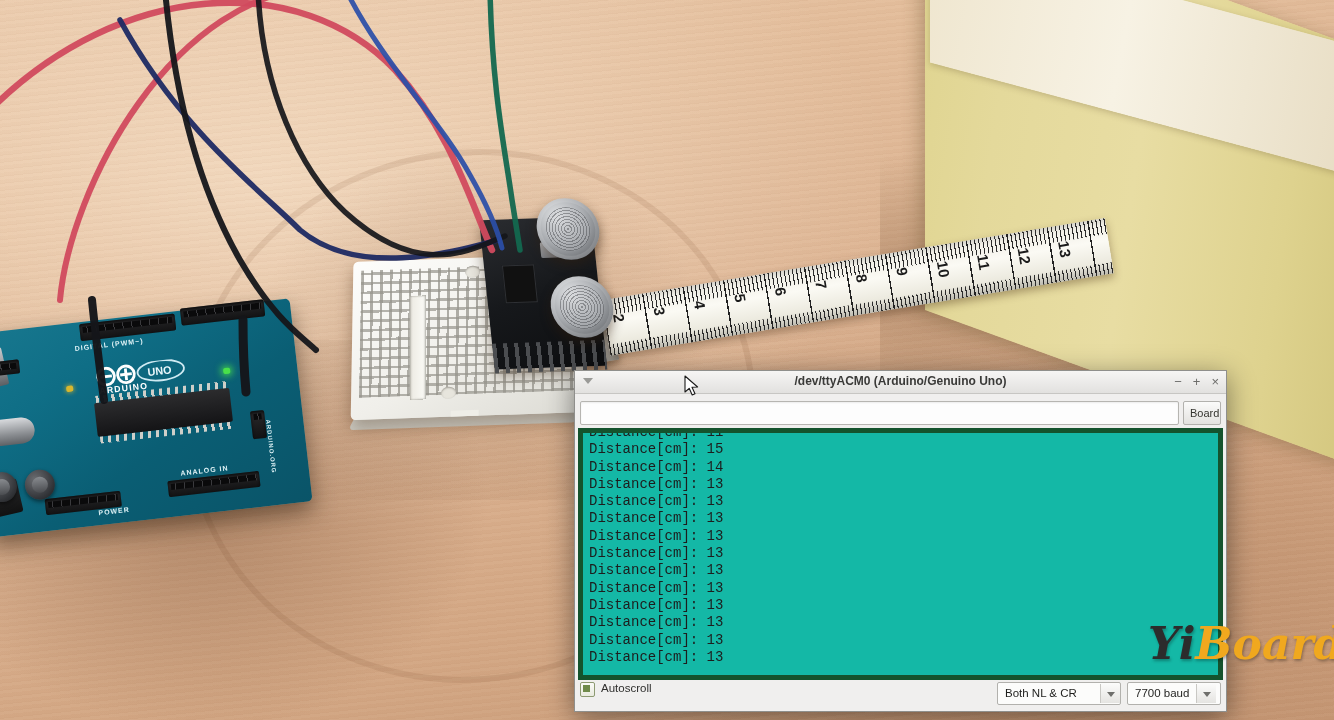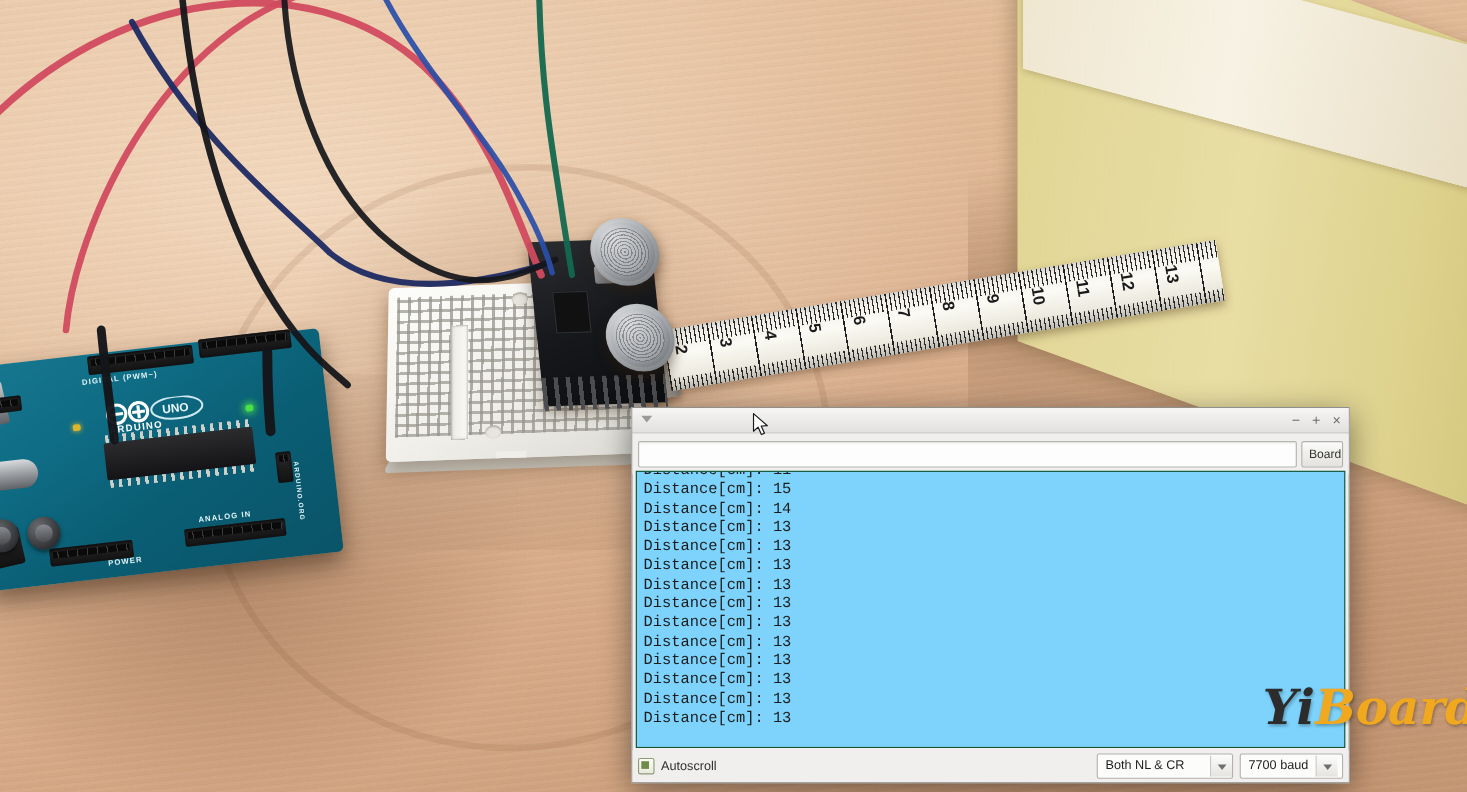--- a/index.html
+++ b/index.html
@@ -210,32 +210,32 @@
     font:12px/20px "Liberation Sans",sans-serif;color:#333;padding:0 5px;outline:none;
   }
   .sendbtn{
     width:38px;height:24px;border:1px solid #b2b1ad;border-radius:2px;
     background:linear-gradient(180deg,#fbfbfa,#e3e2df);
     font:11px/1 "Liberation Sans",sans-serif;color:#35352f;cursor:pointer;
   }
 
   .console{
     position:absolute;left:3px;right:3px;top:57px;bottom:31px;
-    background:#7dd3fc;border:1px solid #14532d;
+    background:#14b8a6;border:5px solid #14532d;
     overflow:hidden;
   }
   .console-inner{
     padding:0 6px;
     font:14px/17.3px "Liberation Mono",monospace;
     color:#1d1d1d;white-space:pre;
     margin-top:-9px;
   }
   .statusbar{
     position:absolute;left:0;right:0;bottom:0;height:29px;
-    background:#f0efee;display:flex;align-items:center;padding:0 5px;
+    background:#f0efee;display:flex;padding:0 5px;
   }
   .chk{
     width:13px;height:13px;border:1px solid #8d9a72;border-radius:2px;
     background:linear-gradient(180deg,#fbfbf8,#e9eade);
     position:relative;cursor:pointer;flex:0 0 auto;
   }
   .chk::after{
     content:"";position:absolute;left:2px;top:2px;width:7px;height:7px;
     background:#6f8a4a;
   }
@@ -375,20 +375,21 @@
       <path d="M345,-12 C 380,60 440,120 470,175 C 490,210 498,232 502,248" stroke="#2b4fa8" stroke-width="5" opacity=".93"></path>
       <path d="M243,320 C 243,350 244,370 246,392" stroke="#15161a" stroke-width="9" opacity=".97"></path>
       <path d="M92,300 C 96,340 100,370 104,400" stroke="#15161a" stroke-width="8" opacity=".97"></path>
     </g>
   </svg>
 
   <div class="win">
 
     <div class="titlebar">
       <div class="tb-menu"></div>
+      <div class="title-txt">/dev/ttyACM0 (Arduino/Genuino Uno)</div>
       <div class="tb-btns">
         <span class="tb-btn">−</span>
         <span class="tb-btn">+</span>
         <span class="tb-btn">×</span>
       </div>
     </div>
 
     <div class="inputrow">
       <input class="sendbox" type="text" placeholder="" style="">
       <button class="sendbtn">Board</button>

